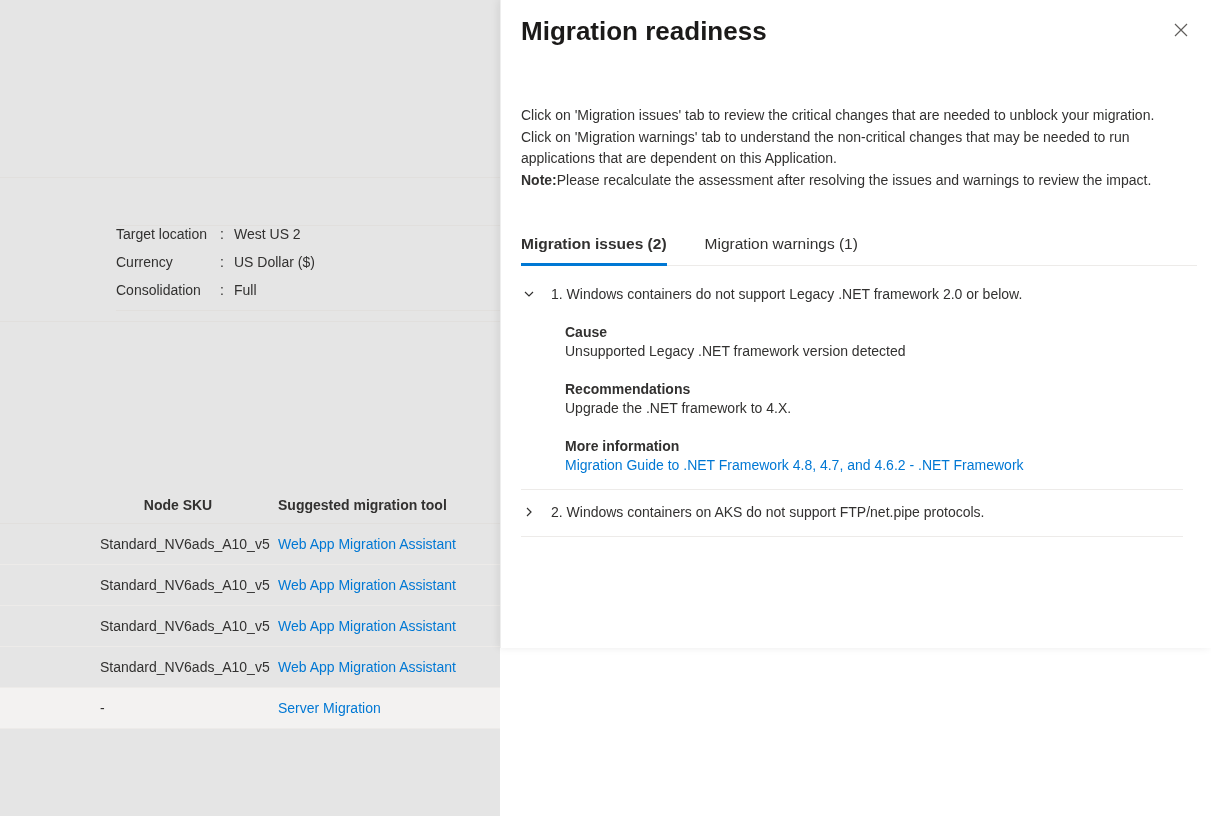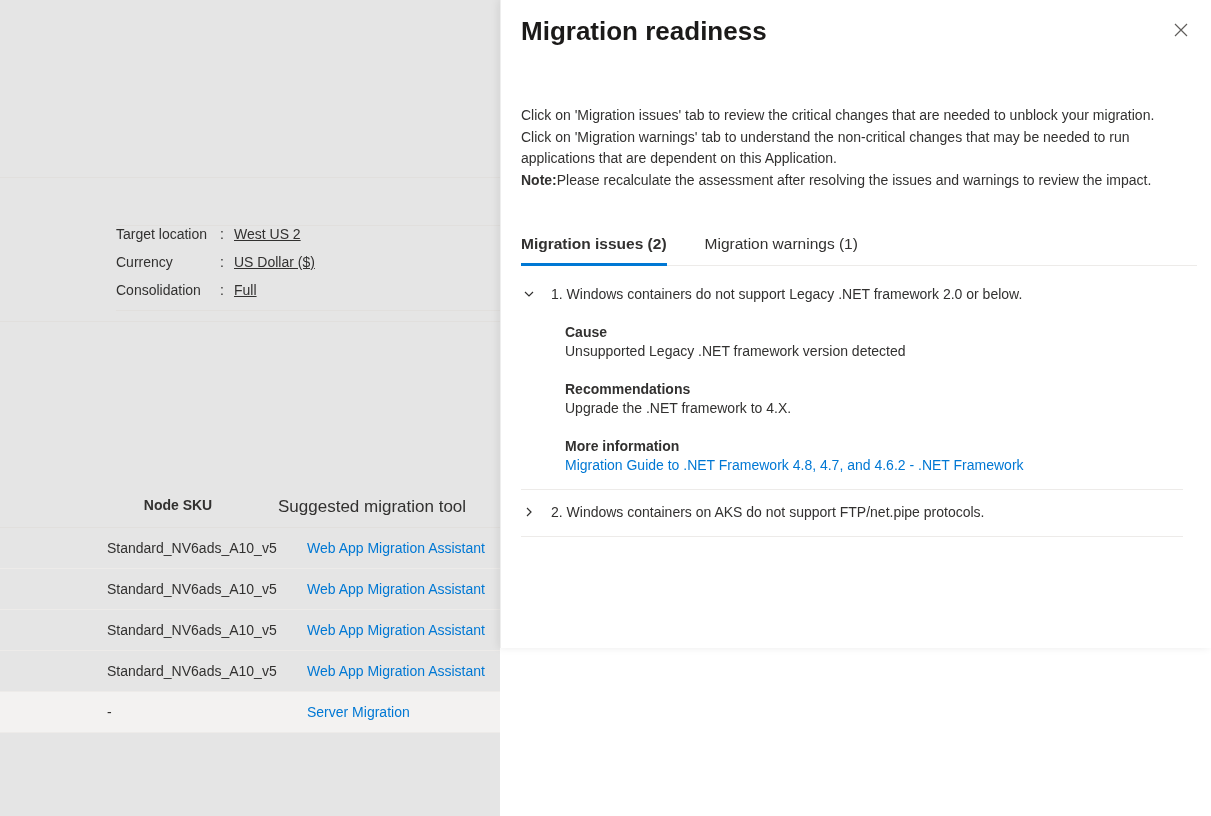--- a/index.html
+++ b/index.html
@@ -50,59 +50,57 @@
   }
   .meta-label {
     width: 104px;
     color: #323130;
   }
   .meta-colon {
     width: 14px;
   }
   .meta-value {
     color: #323130;
-    text-decoration: underline;
   }
   .table-wrap {
     position: absolute;
     left: 0;
     top: 485px;
     width: 500px;
   }
   .table-header {
     display: flex;
     border-bottom: 1px solid #e1dfdd;
     padding: 12px 0 10px;
     text-align: center;
   }
   .col-sku {
     width: 278px;
     padding-left: 78px;
     font-weight: 600;
     font-size: 14px;
   }
   .col-tool {
-    font-weight: 400;
-    font-size: 17px;
+    font-weight: 700;
+    font-size: 14px;
   }
   .table-row {
     display: flex;
     align-items: center;
     height: 41px;
     border-bottom: 1px solid #edebe9;
   }
   .table-row.selected {
     background: #f3f2f1;
   }
   .cell-sku {
     width: 278px;
-    padding-left: 78px;
+    padding-left: 100px;
     white-space: nowrap;
     overflow: hidden;
-    margin-left: 29px;
   }
   .cell-tool {
     white-space: nowrap;
     overflow: hidden;
   }
   .link { color: #0078d4; cursor: pointer; }
 
   .flyout {
     position: absolute;
     left: 500px; top: 0;

